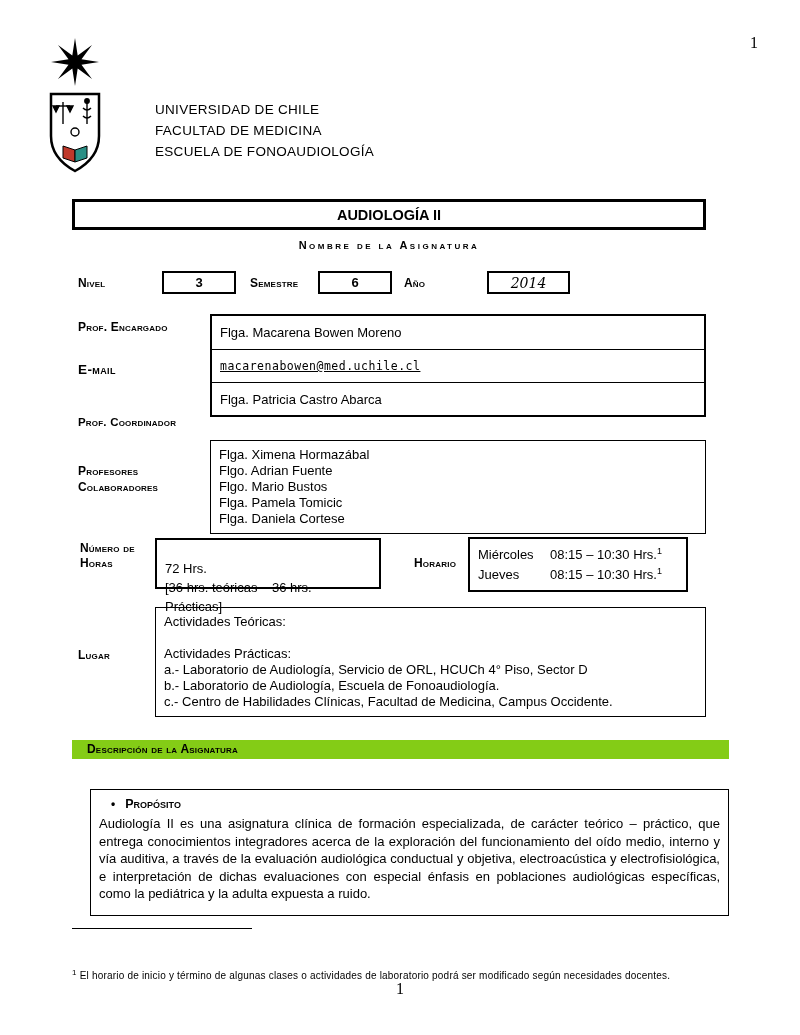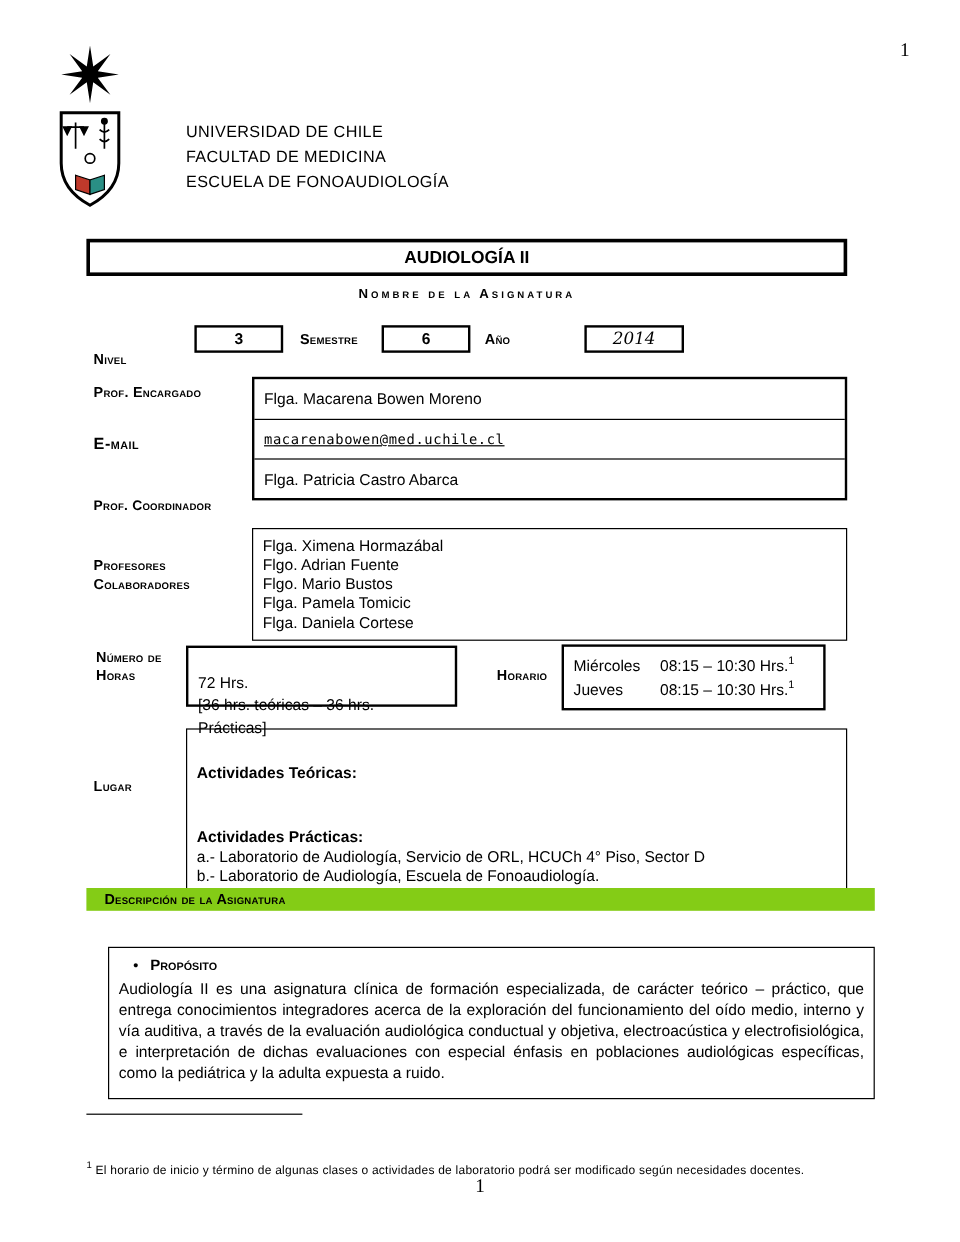--- a/index.html
+++ b/index.html
@@ -46,21 +46,21 @@
     letter-spacing: 2.5px;
   }
 
   .label {
     font-weight: 700;
     font-variant: small-caps;
     font-size: 12px;
     letter-spacing: 0.2px;
   }
 
-  .lbl-nivel    { left: 78px;  top: 292px; }
+  .lbl-nivel    { left: 78px;  top: 276px; }
   .lbl-semestre { left: 250px; top: 276px; }
   .lbl-ano      { left: 404px; top: 276px; }
   .small-box {
     height: 23px; border: 2px solid #000;
     display: flex; align-items: center; justify-content: center;
     font-size: 13px;
   }
   .box-nivel    { left: 162px; top: 271px; width: 74px; font-weight: 700; }
   .box-semestre { left: 318px; top: 271px; width: 74px; font-weight: 700; }
   .box-ano      { left: 487px; top: 271px; width: 83px;
@@ -117,21 +117,21 @@
   .horario-day { width: 72px; }
   sup { font-size: 9px; vertical-align: super; line-height: 0; }
 
   .lbl-lugar { left: 78px; top: 648px; }
   .lugar-box {
     left: 155px; top: 607px; width: 551px;
     border: 1px solid #000;
     padding: 6px 8px;
     font-size: 13px; line-height: 16px;
   }
-  .bold { font-weight: 700; margin-top: 22px; }
+  .bold { font-weight: 400; }
   .blank-line { height: 16px; }
 
   .section-bar {
     left: 72px; top: 740px; width: 657px; height: 19px;
     background: #84cc16;
     font-weight: 700; font-variant: small-caps;
     font-size: 12px; line-height: 19px;
     padding-left: 15px;
     letter-spacing: 0.2px;
   }
@@ -255,20 +255,21 @@
     </div>
   </div>
 
   <div class="abs label lbl-lugar">Lugar</div>
   <div class="abs lugar-box">
     <div class="bold">Actividades Teóricas:</div>
     <div class="blank-line"></div>
     <div class="bold">Actividades Prácticas:</div>
     <div>a.- Laboratorio de Audiología,  Servicio de ORL,  HCUCh 4° Piso,  Sector D</div>
     <div>b.- Laboratorio de Audiología, Escuela de Fonoaudiología.</div>
+    <div class="bold">c.- Centro de Habilidades Clínicas, Facultad de Medicina, Campus Occidente.</div>
   </div>
 
   <div class="abs section-bar">Descripción de la Asignatura</div>
 
   <div class="abs proposito-box">
     <div class="proposito-heading">
       <span class="bullet">•</span><span>Propósito</span>
     </div>
     <div class="proposito-text">Audiología II es una asignatura clínica de formación especializada, de carácter teórico – práctico, que entrega conocimientos integradores acerca de la exploración del funcionamiento del oído medio, interno y vía auditiva, a través de la evaluación audiológica conductual y objetiva, electroacústica y electrofisiológica, e interpretación de dichas evaluaciones con especial énfasis en poblaciones audiológicas específicas, como la pediátrica y la adulta expuesta a ruido.</div>
   </div>

